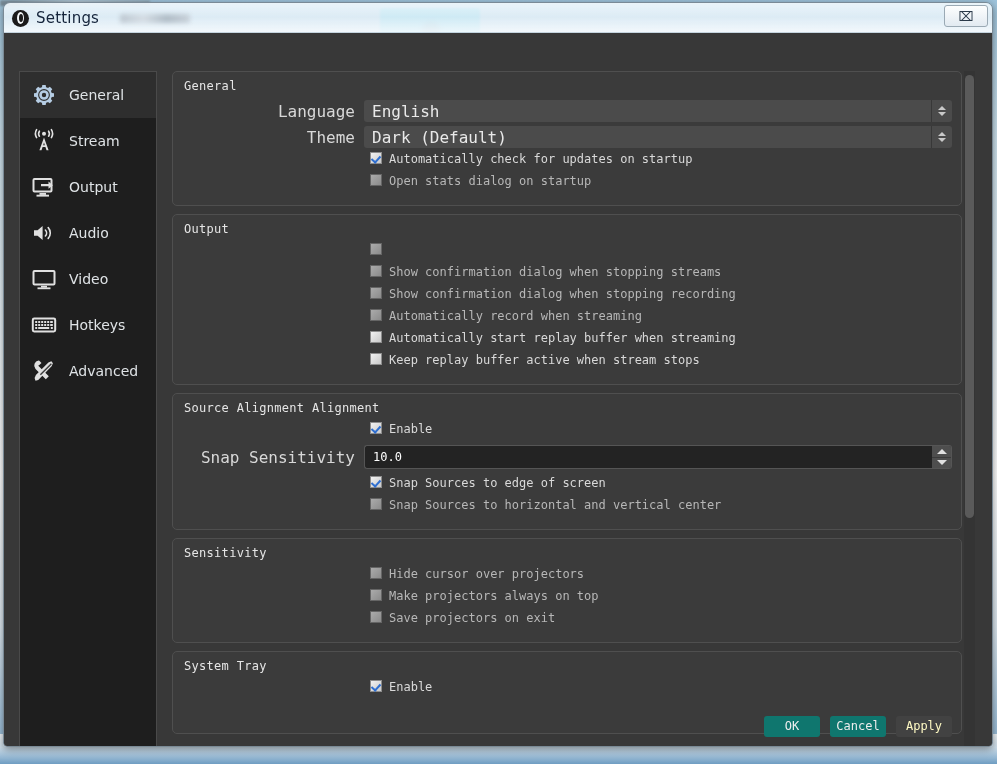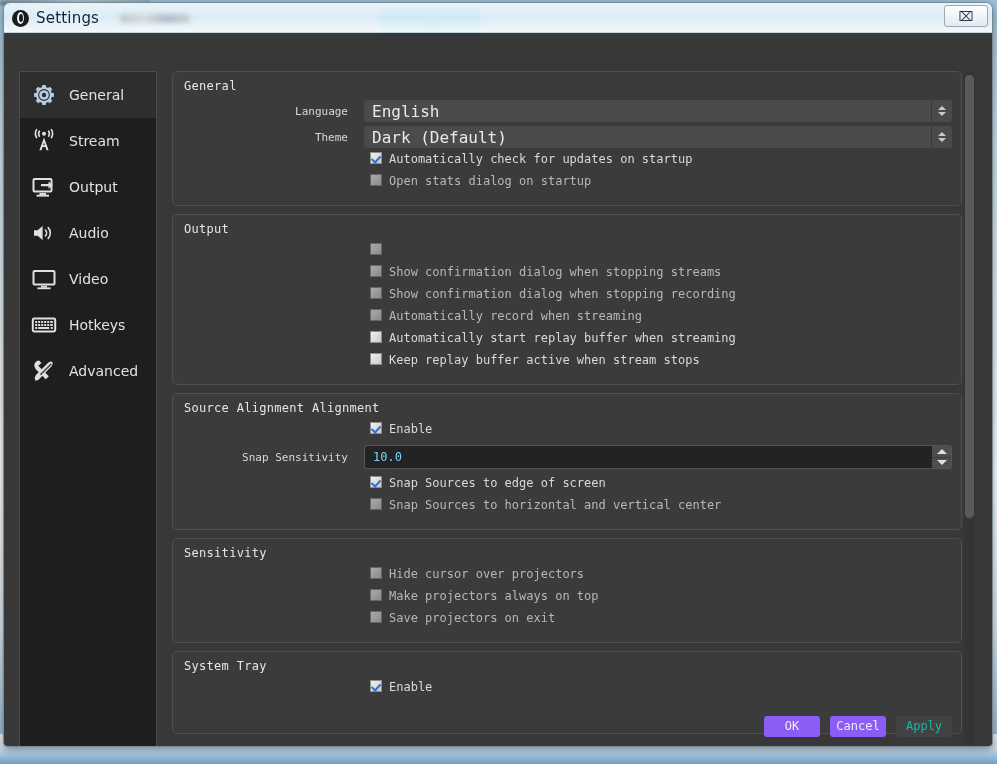--- a/index.html
+++ b/index.html
@@ -207,24 +207,24 @@
   
   .field-row {
     display: flex;
     align-items: center;
     height: 22px;
     margin-bottom: 4px;
   }
   .field-label {
     width: 182px;
     text-align: right;
-    padding-right: 16px;
+    padding-right: 9px;
     box-sizing: border-box;
     font-family: "DejaVu Sans Mono", monospace;
-    font-size: 11px;
+    font-size: 16px;
     color: #d8d8d8;
     white-space: nowrap;
   }
   .combo {
     flex: 1;
     height: 22px;
     display: flex;
     align-items: stretch;
     min-width: 0;
   }
@@ -271,21 +271,21 @@
   .spin-text {
     flex: 1;
     background: #232323;
     border: 1px solid #555;
     border-right: none;
     border-radius: 3px 0 0 3px;
     display: flex; align-items: center;
     padding-left: 8px;
     font-family: "DejaVu Sans Mono", monospace;
     font-size: 12px;
-    color: #7dd3fc;
+    color: #ffffff;
     box-sizing: border-box;
     cursor: text;
   }
   .spin-btns {
     width: 20px;
     display: flex; flex-direction: column;
     border: 1px solid #555;
     border-left: none;
     border-radius: 0 3px 3px 0;
     box-sizing: border-box;
@@ -374,31 +374,31 @@
     align-items: center;
     justify-content: flex-end;
     gap: 10px;
     padding-right: 42px;
     box-sizing: border-box;
   }
   .dlg-btn {
     width: 56px;
     height: 21px;
     border-radius: 3px;
-    background: #8b5cf6;
+    background: #0f766e;
     display: flex; align-items: center; justify-content: center;
     font-family: "DejaVu Sans Mono", monospace;
     font-size: 12px;
     color: #ededed;
     cursor: pointer;
     box-sizing: border-box;
   }
   .dlg-btn.disabled {
     background: #424242;
-    color: #14b8a6;
+    color: #fef9c3;
     cursor: default;
   }
 </style>
 </head>
 <body>
 
 <div id="desktop">
   <div id="desktop-strip-top"></div>
   <div id="desktop-blob"></div>
   <div id="desktop-bottom"></div>

